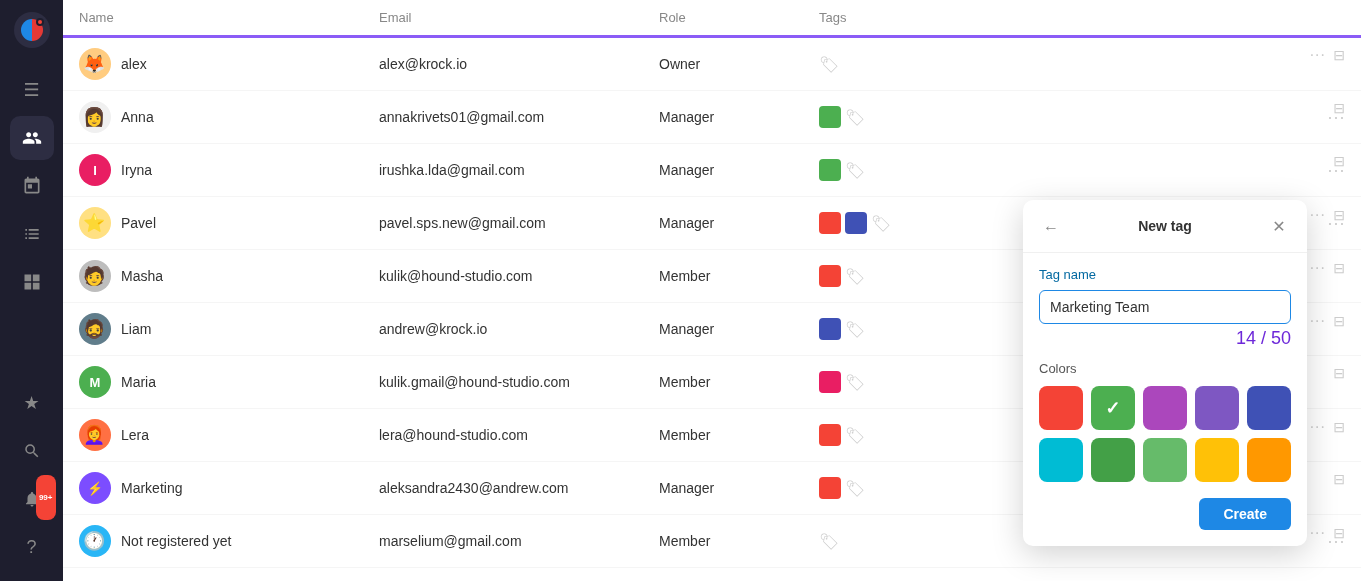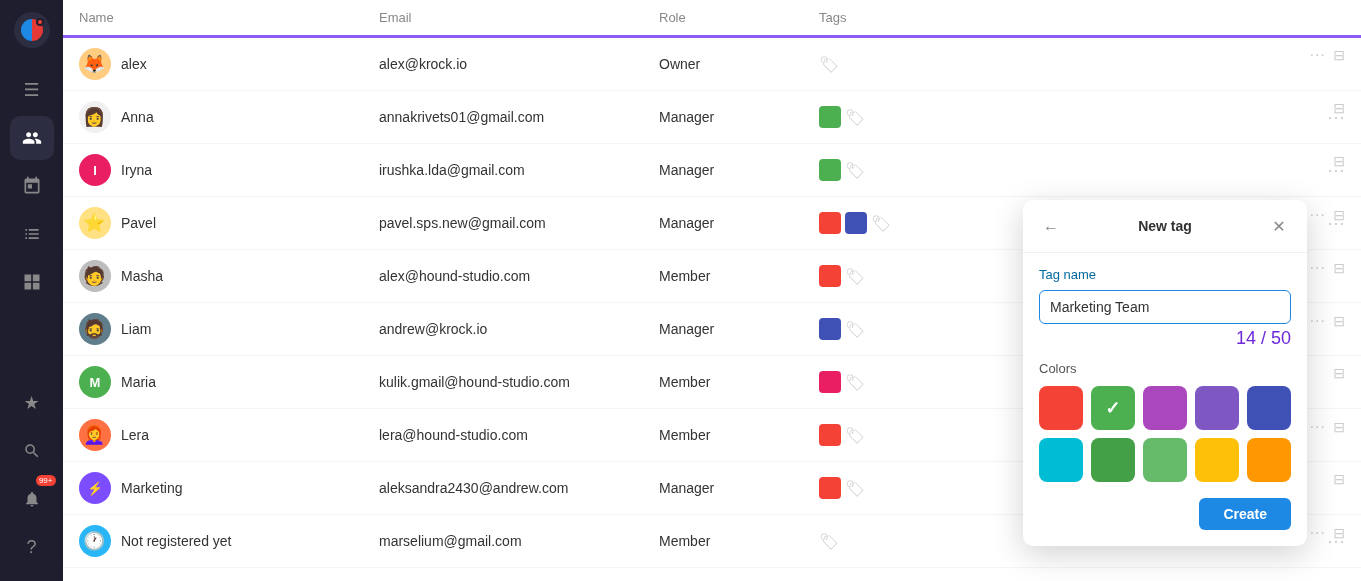--- a/index.html
+++ b/index.html
@@ -48,23 +48,23 @@
     .sidebar-item.active { background: #2d2d42; color: #fff; }
     .sidebar-spacer { flex: 1; }
     .sidebar-badge {
       position: relative;
     }
     .badge-count {
       position: absolute; top: -2px; right: -2px;
       background: #f44336;
       color: #fff;
       font-size: 8px;
-      font-weight: normal;
+      font-weight: bold;
       border-radius: 8px;
-      padding: 1px 3px;
+      padding: 18px 3px;
       min-width: 16px;
       text-align: center;
     }
 
     
     .main {
       flex: 1;
       display: flex;
       flex-direction: column;
       overflow: hidden;
@@ -372,21 +372,21 @@
               </div>
             </td>
           </tr>
           <tr>
             <td>
               <div class="td-name">
                 <div class="avatar" style="background:#bdbdbd; font-size:18px;">🧑</div>
                 <span>Masha</span>
               </div>
             </td>
-            <td>alex@hound-studio.com</td>
+            <td>kulik@hound-studio.com</td>
             <td>Member</td>
             <td>
               <div class="tags-cell">
                 <div class="tag-dot" style="background:#f44336; border-radius:4px;"></div>
                 <span class="tag-icon" style="color:#ccc; font-size:16px;">🏷</span>
               </div>
               <div class="action-icons" style="float:right; margin-top:-28px;">
                 <span style="color:#ccc;">···</span>
                 <span style="color:#ccc; font-size:14px;">⊟</span>
               </div>

